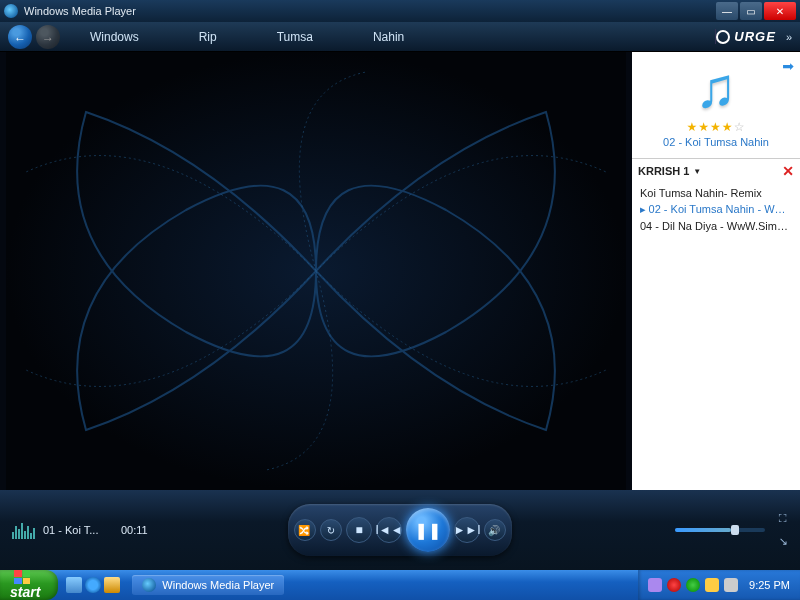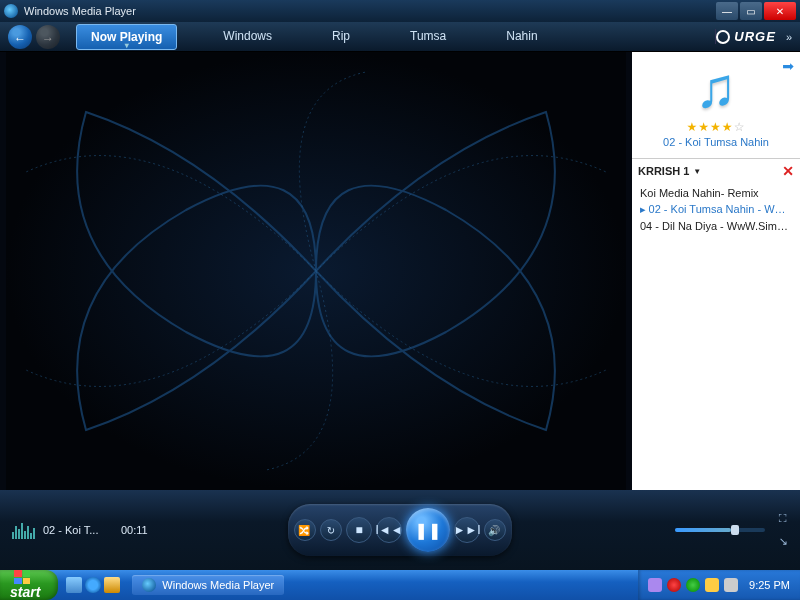--- a/index.html
+++ b/index.html
@@ -84,21 +84,20 @@
   <div class="spacer"></div>
   <div class="winbtn min">—</div>
   <div class="winbtn max">▭</div>
   <div class="winbtn close">✕</div>
 </div>
 
 <div class="navbar">
   <div class="navarrow first">←</div>
   <div class="navarrow disabled">→</div>
   <div class="tabs">
-    <div class="tab active">Now Playing</div>
     <div class="tab">Windows</div>
     <div class="tab">Rip</div>
     <div class="tab">Tumsa</div>
     <div class="tab">Nahin</div>
   </div>
   <div class="urge">URGE</div>
   <div class="chevrons">»</div>
 </div>
 
 <div class="content">
@@ -136,39 +135,39 @@
         <span>★★★★</span><span class="grey">☆</span>
       </div>
       <div class="songtitle">02 - Koi Tumsa Nahin</div>
     </div>
     <div class="plist-head">
       <span>KRRISH 1</span>
       <span class="dd">▼</span>
       <span class="x">✕</span>
     </div>
     <div class="plist">
-      <div class="pitem">Koi Media Nahin- Remix</div>
+      <div class="pitem">Koi Tumsa Nahin- Remix</div>
       <div class="pitem current">02 - Koi Tumsa Nahin - WwW....</div>
       <div class="pitem">04 - Dil Na Diya - WwW.SimPL....</div>
     </div>
   </div>
 </div>
 
 <div class="controls">
   <div class="eq">
     <span style="height:40%"></span>
       <span style="height:70%"></span>
       <span style="height:55%"></span>
       <span style="height:90%"></span>
       <span style="height:45%"></span>
       <span style="height:75%"></span>
       <span style="height:35%"></span>
       <span style="height:60%"></span>
   </div>
-  <span class="trackinfo">02 - Koi T...</span>
+  <span class="trackinfo">01 - Koi T...</span>
   <span class="tracktime">00:11</span>
 
   <div class="cgroup">
     <div class="cbtn small">🔀</div>
     <div class="cbtn small">↻</div>
     <div class="cbtn">■</div>
     <div class="cbtn">I◄◄</div>
     <div class="playbtn">❚❚</div>
     <div class="cbtn">►►I</div>
     <div class="cbtn small">🔊</div>

